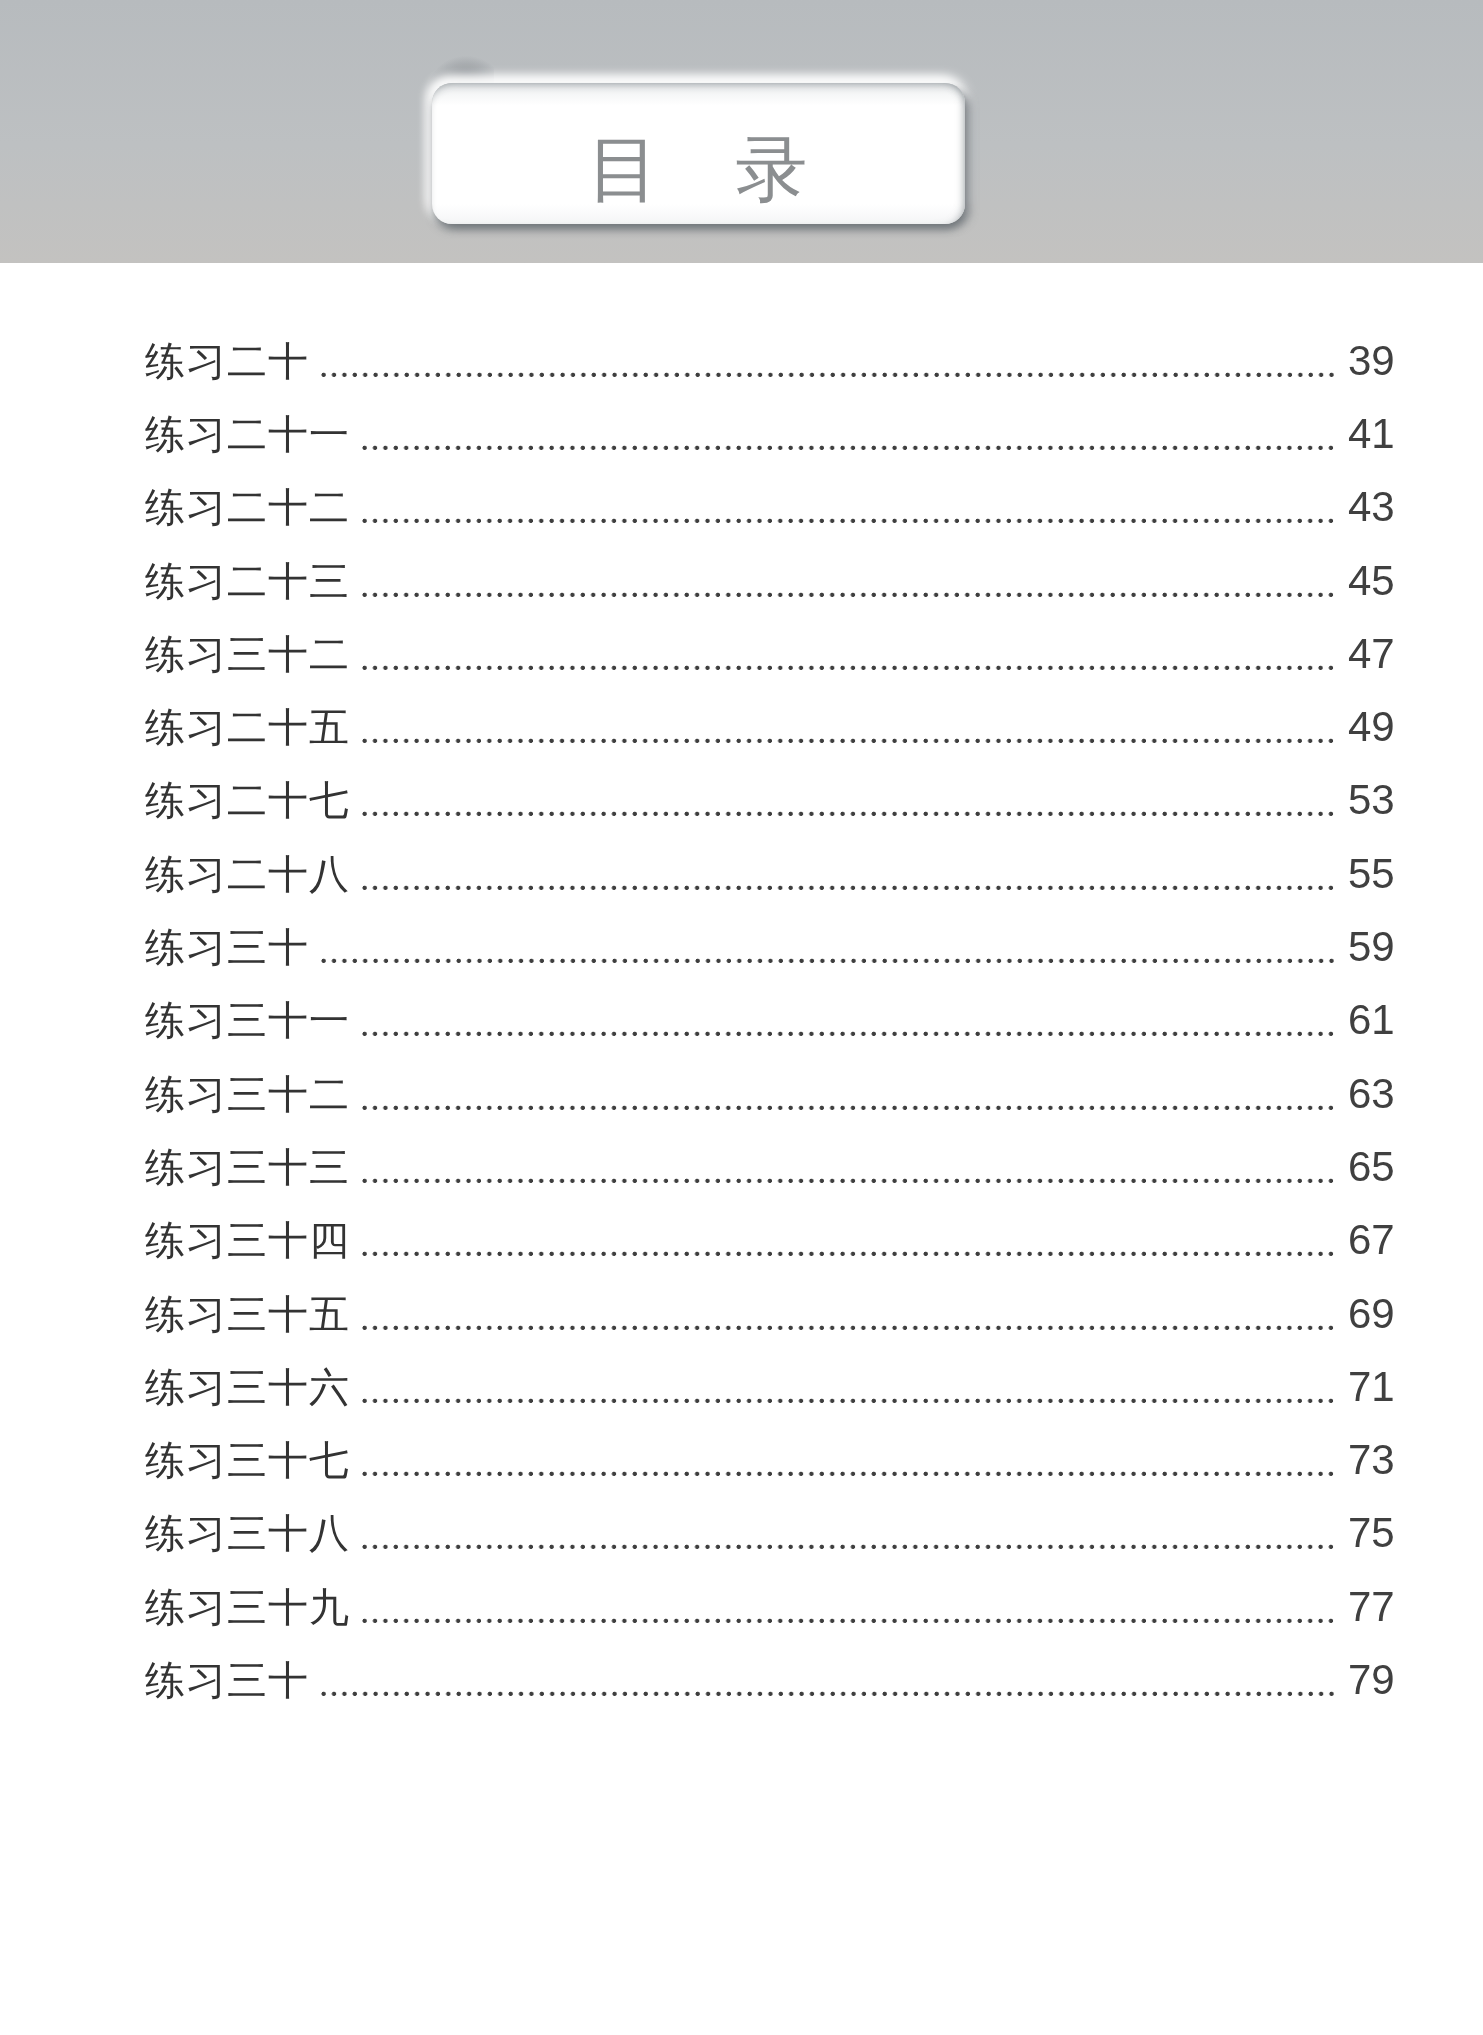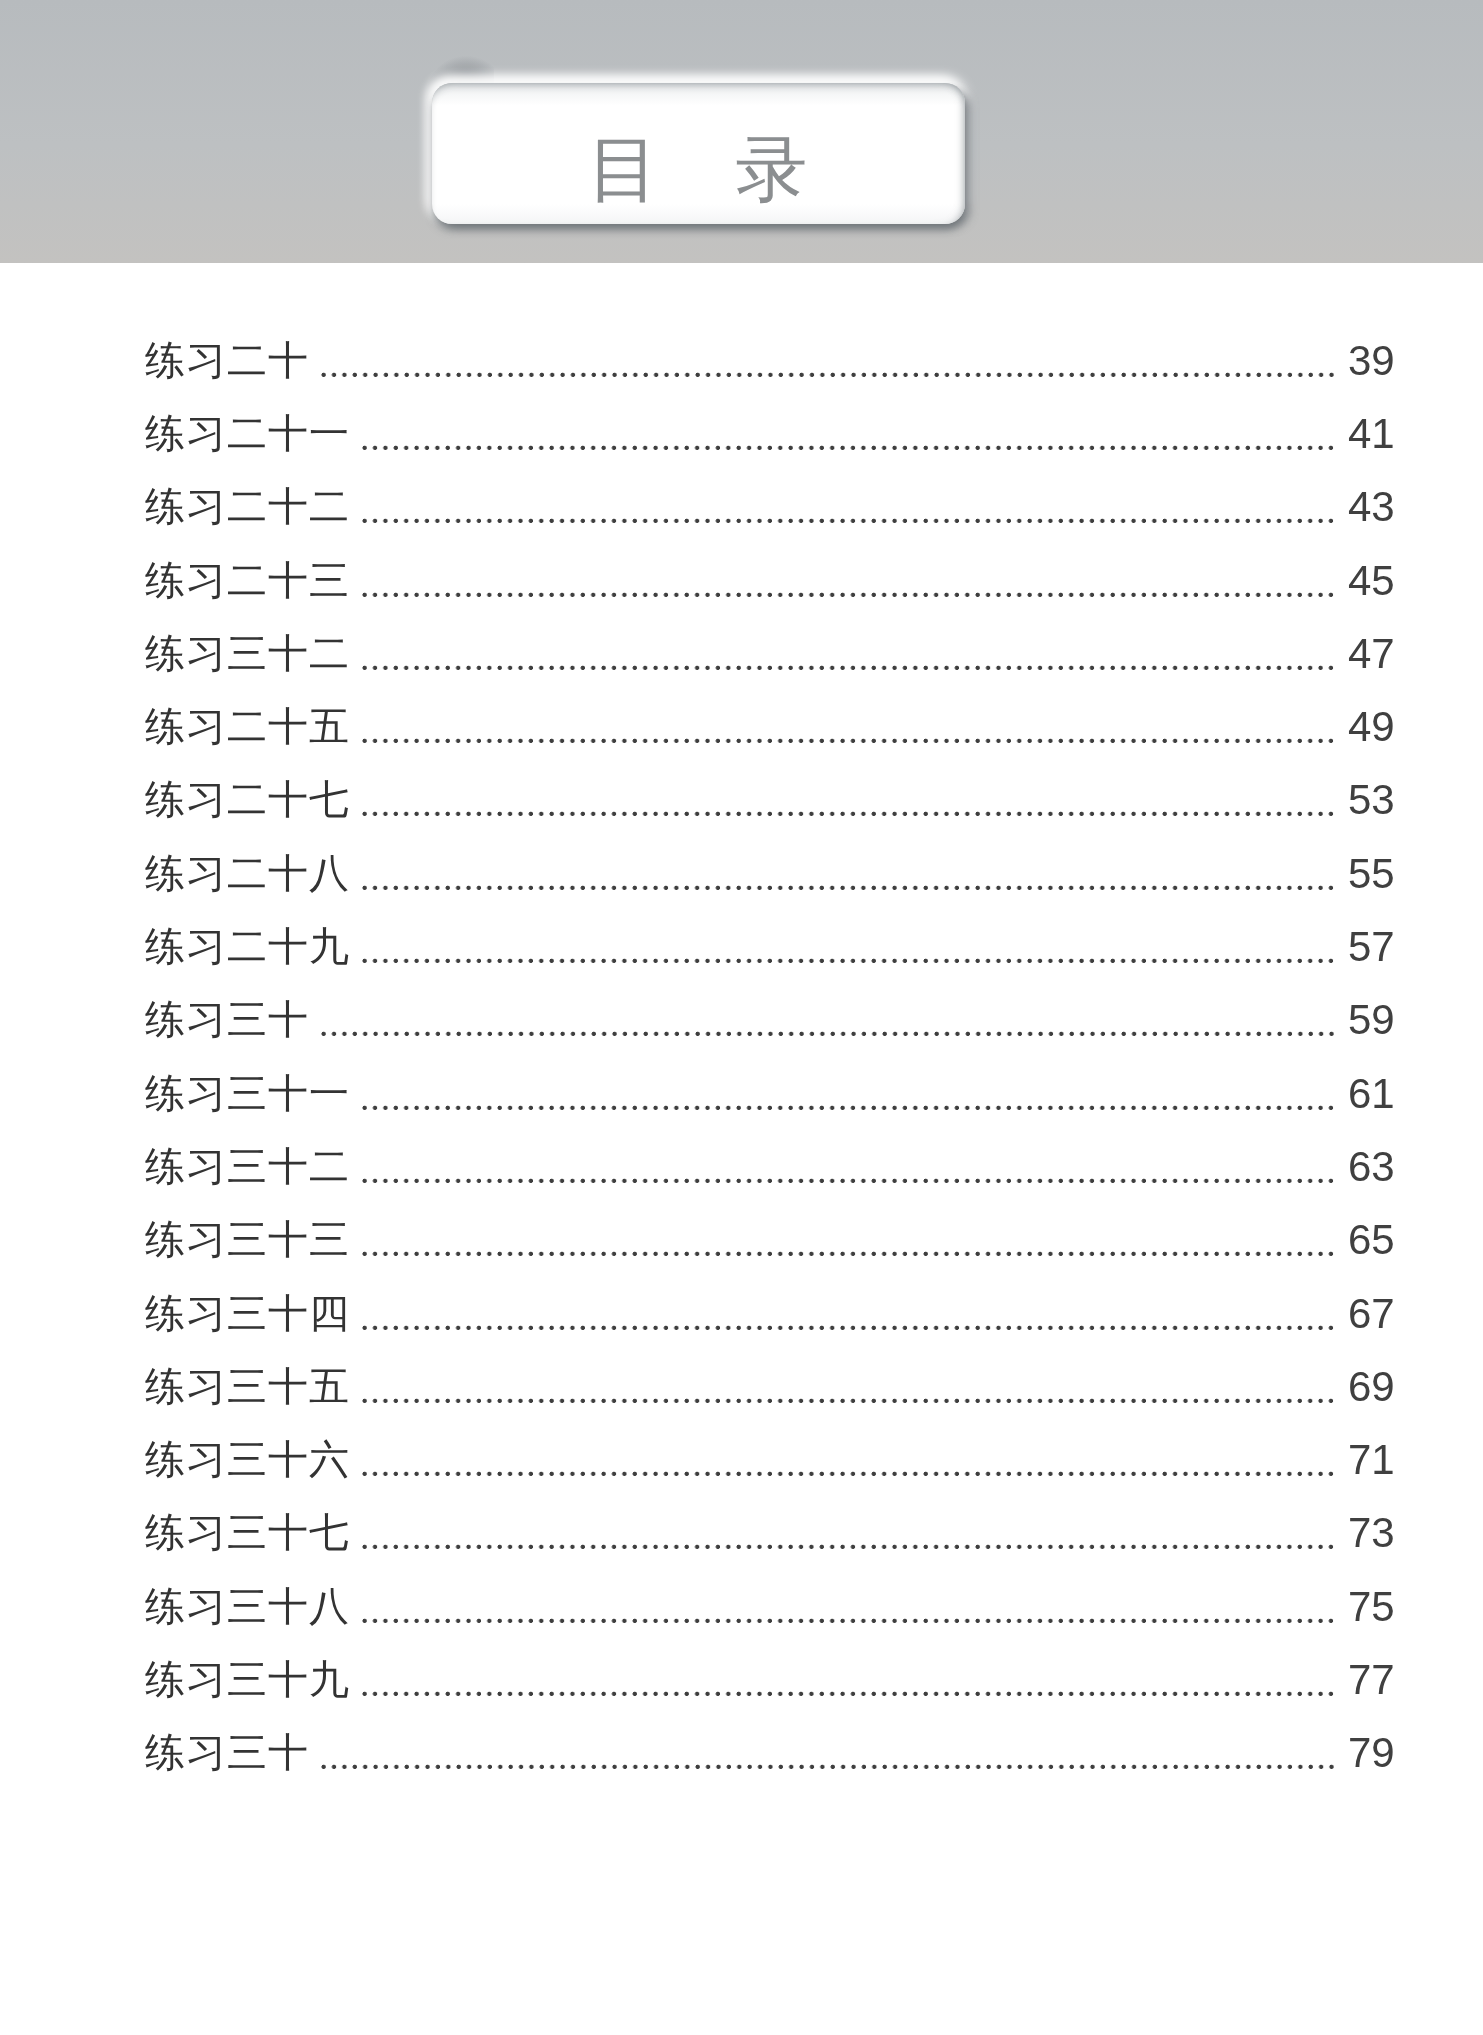--- a/index.html
+++ b/index.html
@@ -64,21 +64,21 @@
   
   .toc-list {
     padding: 61px 77px 0 145px;
   }
   .toc-row {
     display: flex;
     align-items: center;
     height: 73.3px;
   }
   .toc-label {
-    font-family: Liberation Serif, serif;
+    font-family: Liberation Sans, sans-serif;
     font-size: 40px;
     line-height: 1;
     color: #333333;
     letter-spacing: 1px;
     white-space: nowrap;
     flex: 0 0 auto;
   }
   .dot-leader {
     flex: 1 1 auto;
     height: 6px;
@@ -144,25 +144,20 @@
     <span class="toc-label">练习二十七</span>
     <span class="dot-leader"></span>
     <span class="toc-page">53</span>
   </div>
     <div class="toc-row">
     <span class="toc-label">练习二十八</span>
     <span class="dot-leader"></span>
     <span class="toc-page">55</span>
   </div>
     <div class="toc-row">
-    <span class="toc-label">练习二十九</span>
-    <span class="dot-leader"></span>
-    <span class="toc-page">57</span>
-  </div>
-    <div class="toc-row">
     <span class="toc-label">练习三十</span>
     <span class="dot-leader"></span>
     <span class="toc-page">59</span>
   </div>
     <div class="toc-row">
     <span class="toc-label">练习三十一</span>
     <span class="dot-leader"></span>
     <span class="toc-page">61</span>
   </div>
     <div class="toc-row">

